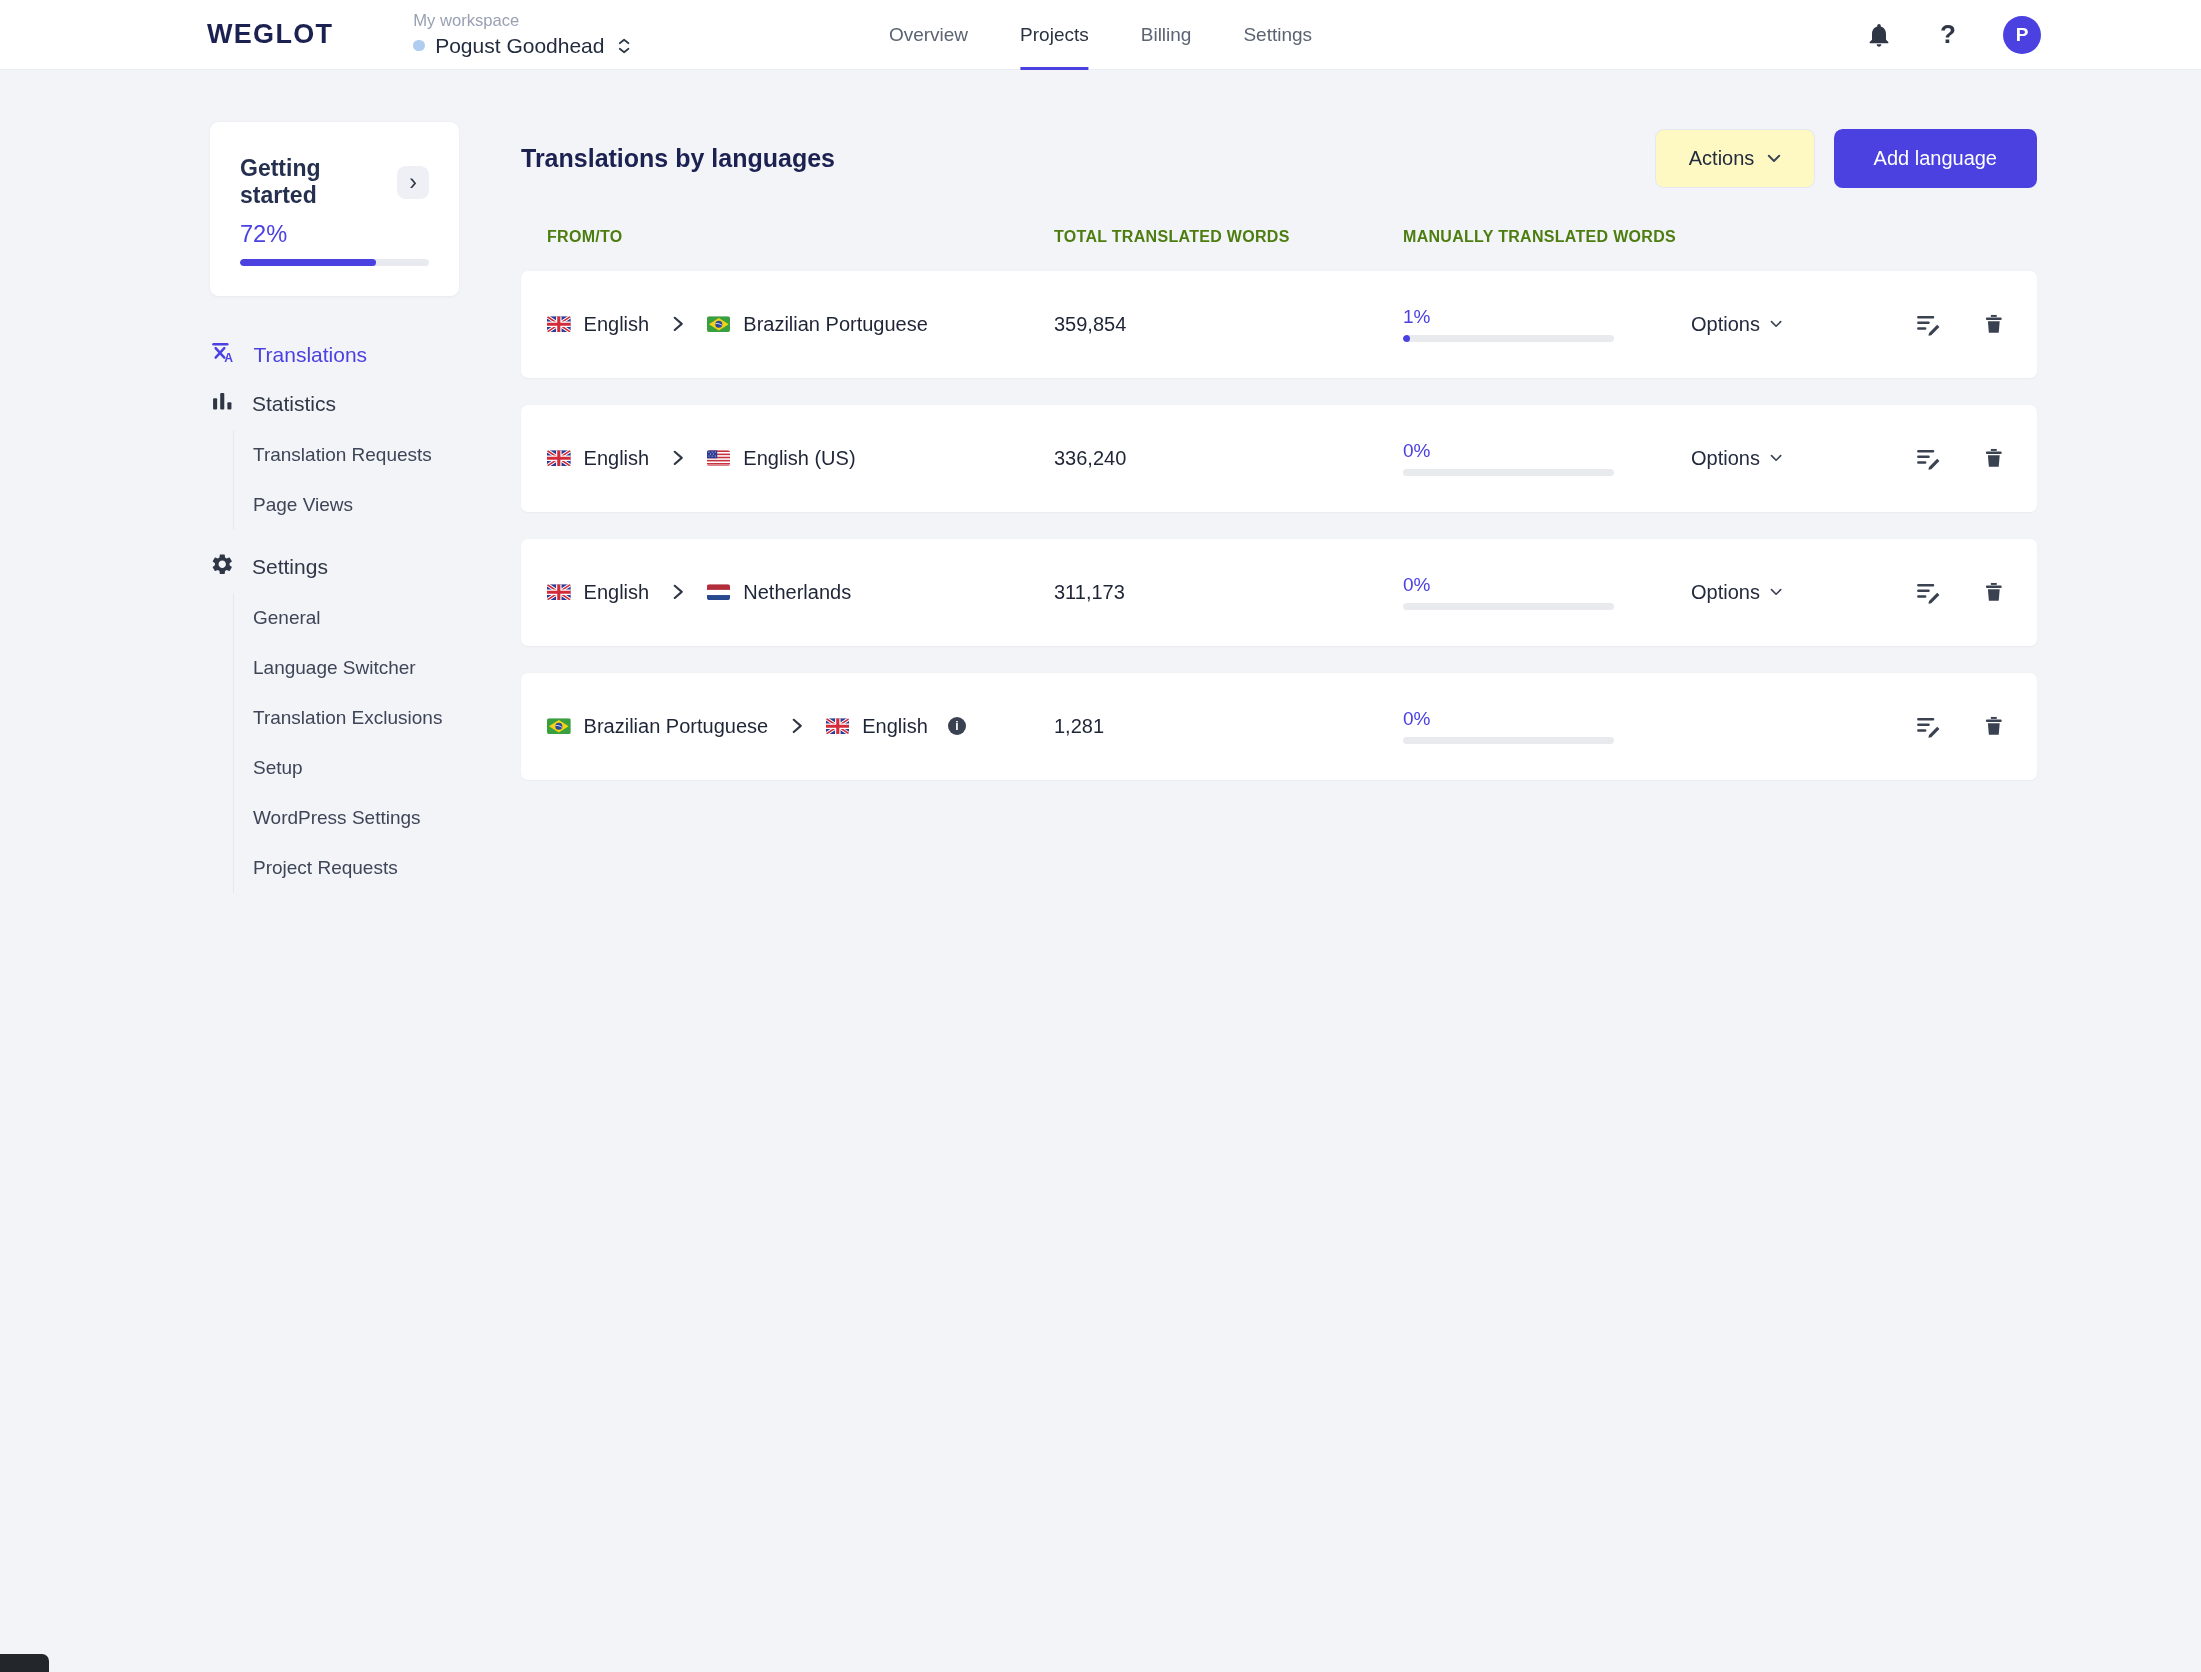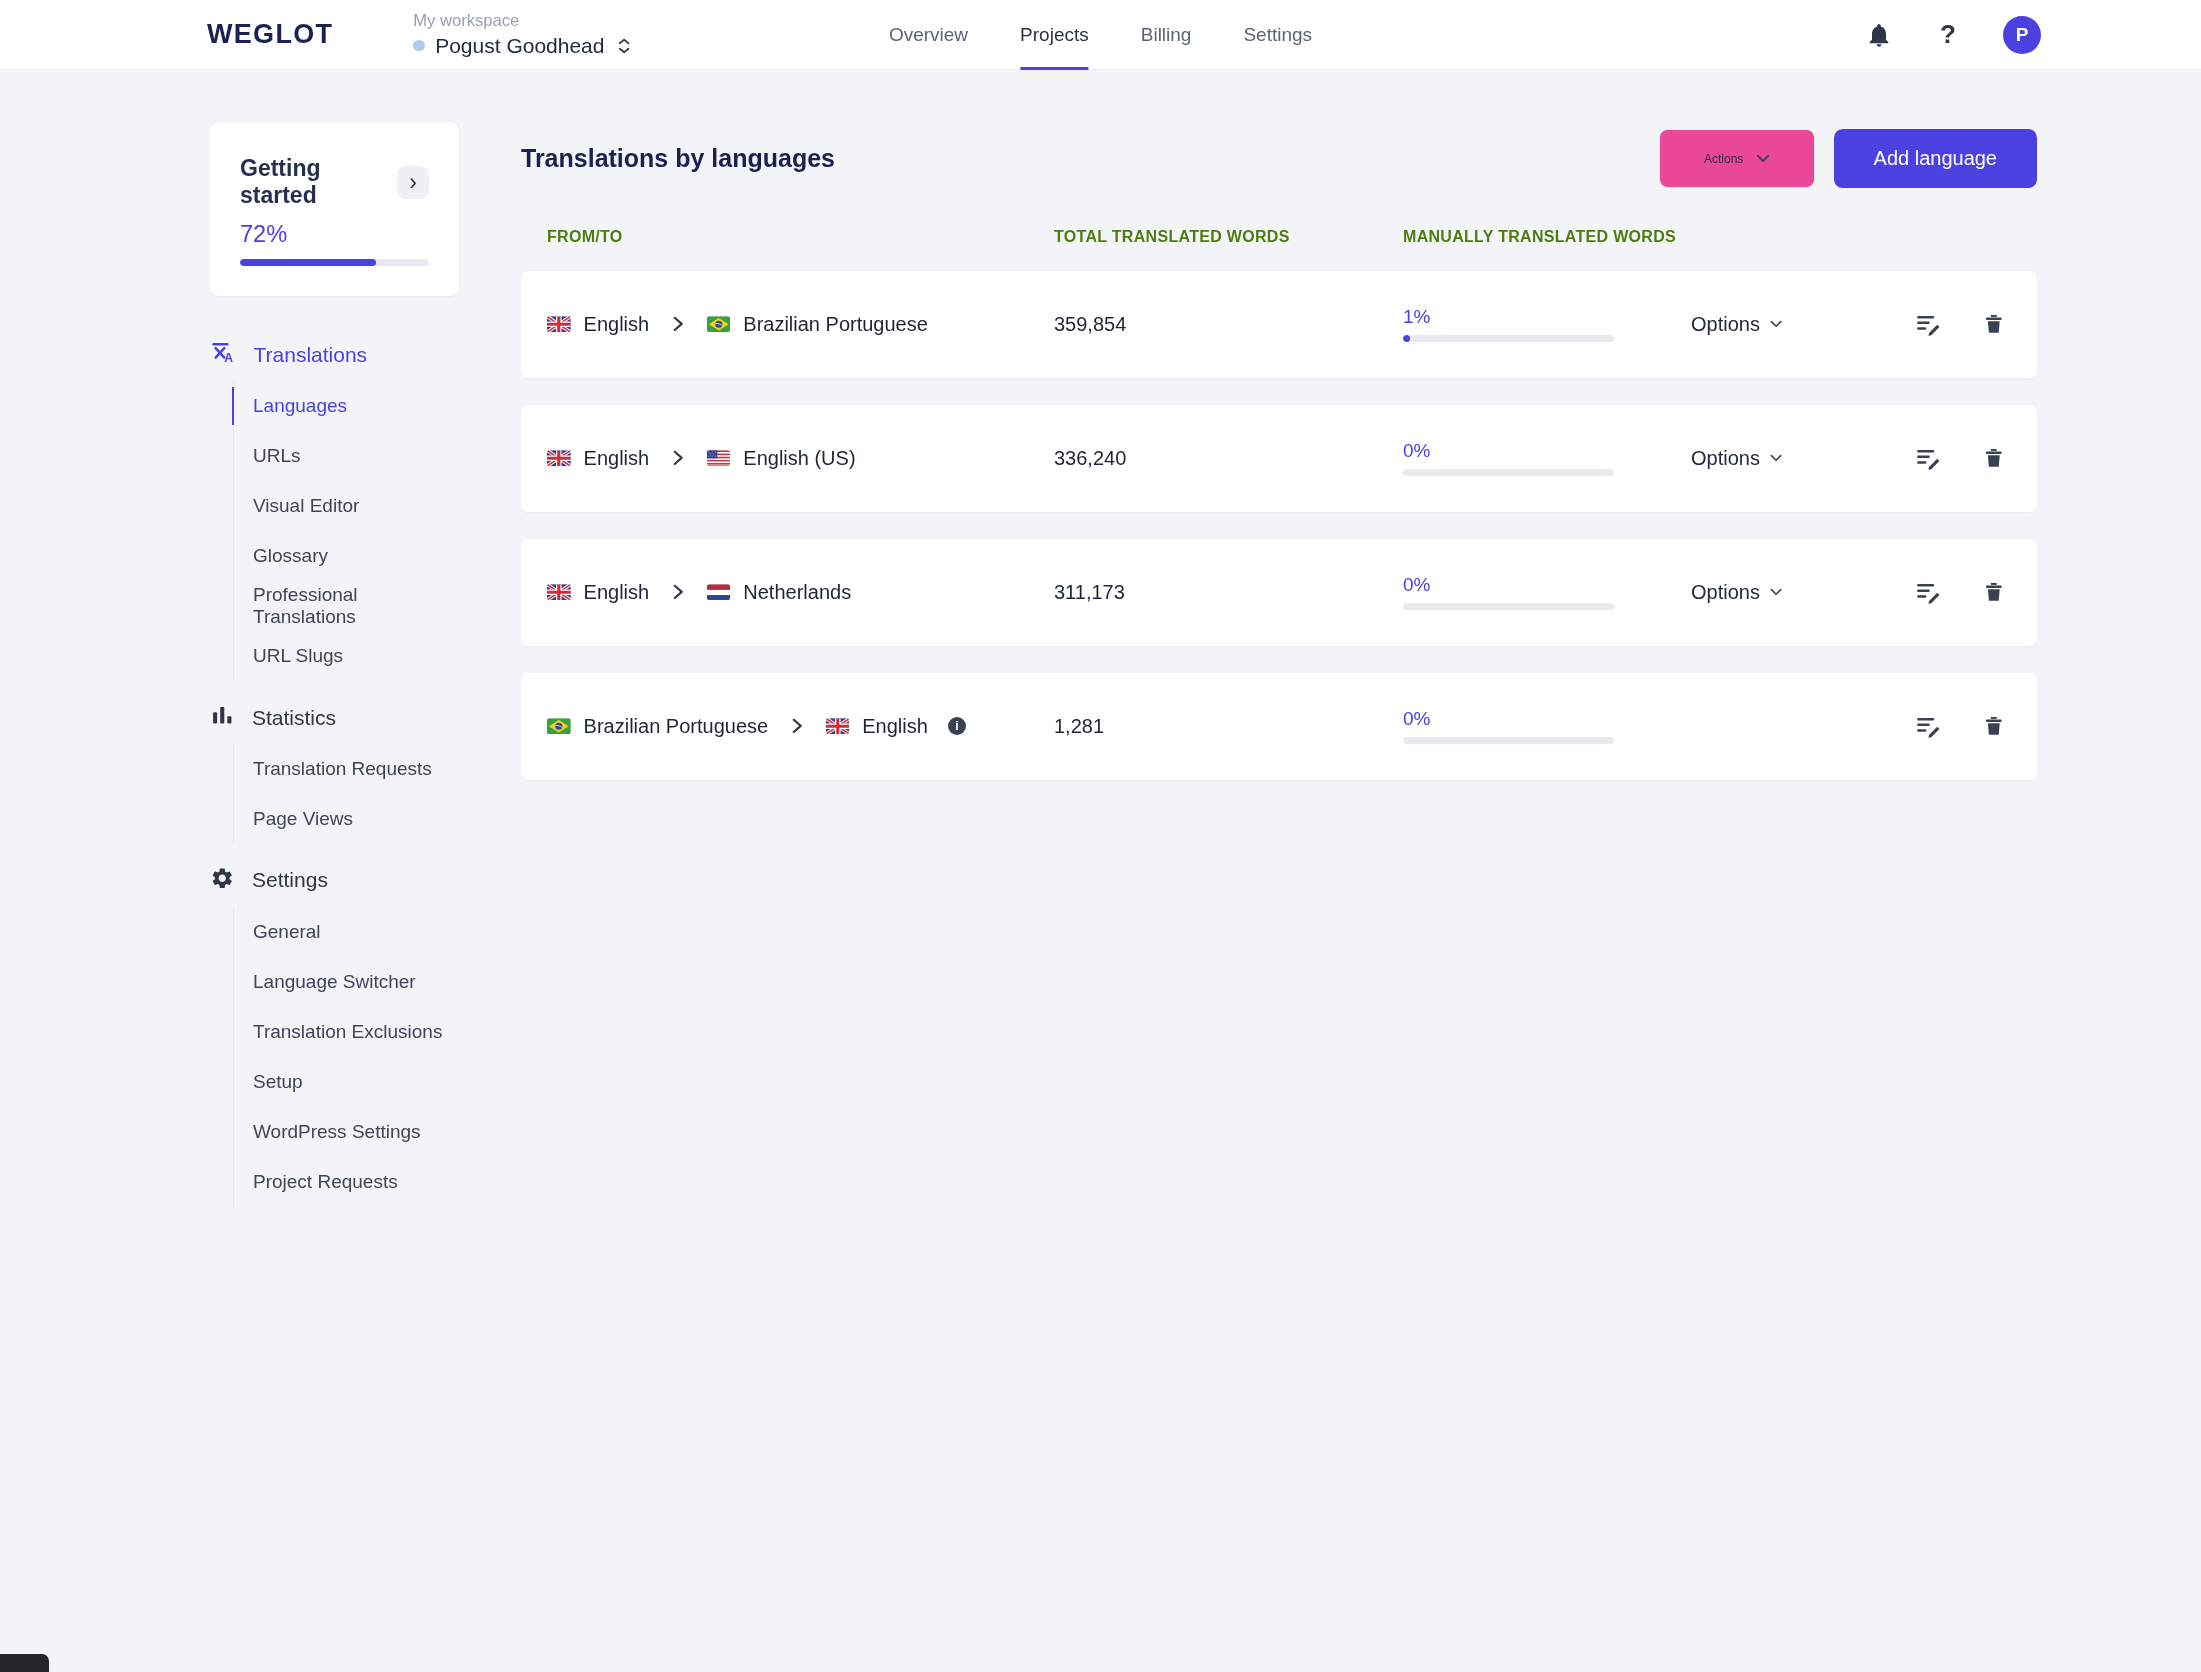--- a/index.html
+++ b/index.html
@@ -47,22 +47,22 @@
   .side-header.accent{color:#4b41e1;}
   .side-items{margin-left:23px;border-left:1.7px solid #e4e7ef;padding-left:19px;margin-top:5.2px;margin-bottom:15.7px;}
   .side-item{position:relative;height:50px;display:flex;align-items:center;font-size:19px;color:#3d4557;cursor:pointer;}
   .side-item.active{color:#4b41e1;}
   .side-item.active::before{content:"";position:absolute;left:-21.4px;top:6.1px;bottom:6.1px;width:2.6px;background:#4b41e1;}
   
   .main{position:absolute;left:521px;top:129px;width:1516px;}
   .main-head{display:flex;align-items:center;justify-content:space-between;margin-bottom:40px;}
   .page-title{font-size:25px;font-weight:700;color:#1b2150;}
   .head-buttons{display:flex;gap:19px;}
-  .btn-actions{height:59px;padding:0 44px;background:#ec4899;border:0.9px solid #e4e7ee;border-radius:8.7px;
-    font-size:12px;color:#232b3e;display:flex;align-items:center;gap:12.2px;cursor:pointer;font-family:inherit;}
+  .btn-actions{height:59px;padding:0 33px;background:#fef9c3;border:0.9px solid #e4e7ee;border-radius:8.7px;
+    font-size:20px;color:#232b3e;display:flex;align-items:center;gap:12.2px;cursor:pointer;font-family:inherit;}
   .btn-add{height:59px;padding:0 40px;background:#4b41e1;border:none;border-radius:8.7px;
     font-size:20px;color:#fff;font-weight:500;cursor:pointer;font-family:inherit;}
   .tbl-head{display:grid;grid-template-columns:507px 349px 288px 201px 1fr;padding:0 31px 0 26px;
     margin-bottom:24.5px;font-size:16px;font-weight:700;color:#4d7c0f;letter-spacing:0.3px;}
   .lang-row{display:grid;grid-template-columns:507px 349px 288px 201px 1fr;align-items:center;
     padding:0 31px 0 26px;height:107px;background:#fff;border-radius:7px;margin-bottom:27px;
     box-shadow:0 0.9px 1.7px rgba(20,25,60,.04);}
   .fromto{display:flex;align-items:center;gap:13px;}
   .flag{width:23.6px;height:16.6px;border-radius:2.6px;overflow:hidden;display:inline-flex;flex:none;box-shadow:0 0 0 0.9px rgba(0,0,0,.06) inset;}
   .flag svg{display:block;}
@@ -138,28 +138,20 @@
       <div class="side-header accent">
         <span>
           <svg width="26" height="26" viewBox="0 0 30 30" style="font-size:24px">
             <path d="M4 6h16" stroke="#4b41e1" stroke-width="2.8" fill="none" stroke-linecap="round"></path>
             <path d="M6.5 10.5l10 11M16.5 10.5l-10 11" stroke="#4b41e1" stroke-width="2.8" fill="none" stroke-linecap="round"></path>
             <text x="16.5" y="27" font-size="14" font-weight="bold" fill="#4b41e1" font-family="Liberation Sans, sans-serif">A</text>
           </svg>
         </span>
         <span>Translations</span>
       </div>
-      <div class="side-items">
-        <div class="side-item active">Languages</div>
-        <div class="side-item">URLs</div>
-        <div class="side-item">Visual Editor</div>
-        <div class="side-item">Glossary</div>
-        <div class="side-item">Professional Translations</div>
-        <div class="side-item">URL Slugs</div>
-      </div>
     </div>
 
     <div class="side-section">
       <div class="side-header">
         <span>
           <svg width="24.5" height="24.5" viewBox="0 0 24 24" fill="#2f3747">
             <rect x="3" y="9" width="4" height="11" rx="1"></rect>
             <rect x="10" y="4" width="4" height="16" rx="1"></rect>
             <rect x="17" y="13" width="4" height="7" rx="1"></rect>
           </svg>

